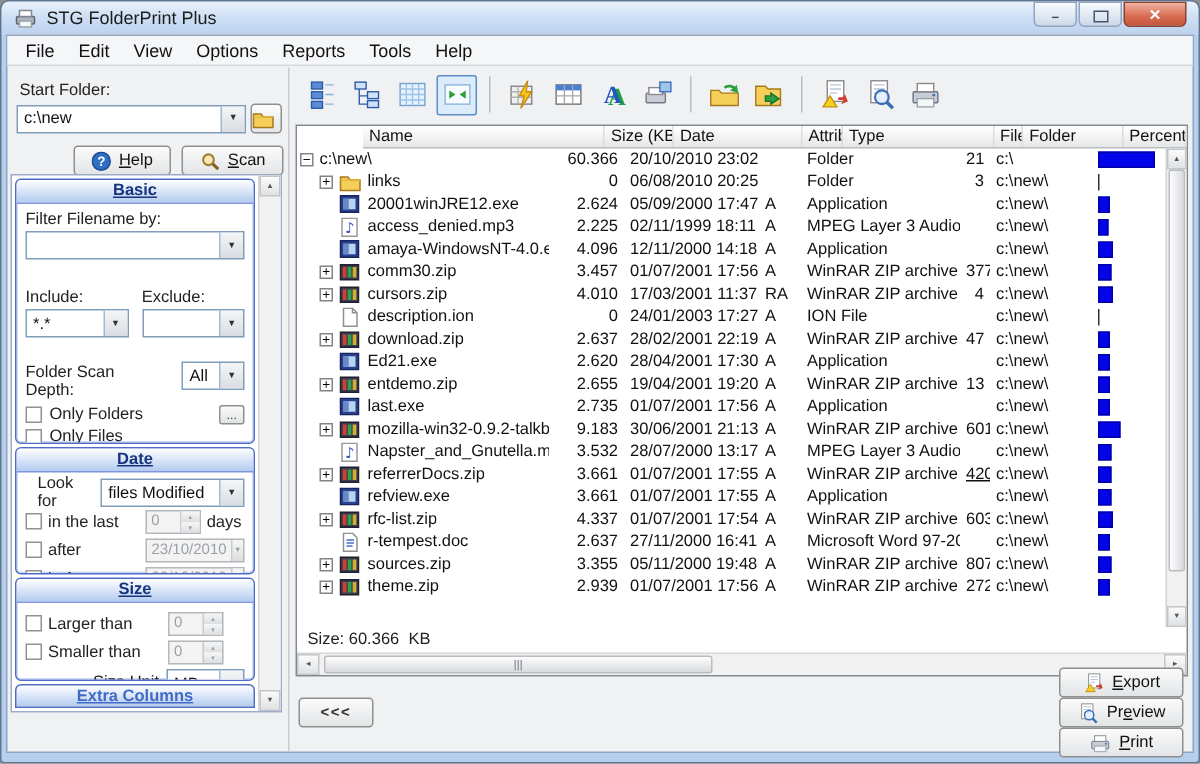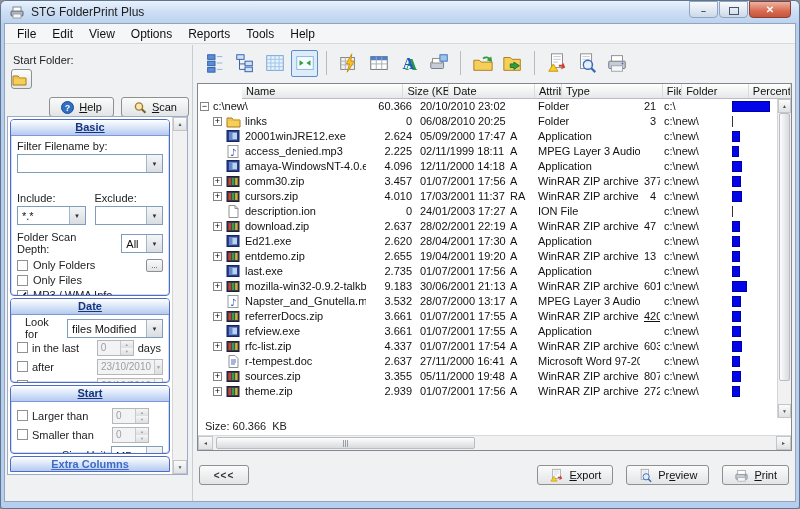--- a/index.html
+++ b/index.html
@@ -46,21 +46,21 @@
   .panel{border:1px solid #4f6bc8;border-radius:4px;background:#fff;box-shadow:inset 0 0 0 1px #cddcf4;overflow:hidden;flex:none;}
   .panel-h{height:16px;background:linear-gradient(#feffff,#b4cbf0);border-bottom:1px solid #7f95dc;
            text-align:center;font-size:11px;font-weight:bold;color:#16337e;text-decoration:underline;line-height:15px;}
   .panel-h.extra{border:1px solid #4f6bc8;border-radius:4px 4px 0 0;color:#3f6ac8;flex:none;}
   .panel-b{padding:3px 6px 2px 6px;font-size:11px;color:#222;}
   .p-basic{height:177px;}.p-date{height:85px;}.p-size{height:69px;}
   .lab{font-size:11px;color:#222;margin:1px 0 2px 0;}
   .w-full{width:100%;}
   .dualrow{display:flex;gap:9px;margin-top:18px;}
   .dualrow .col{width:70px;}
-  .depthrow{display:flex;align-items:center;margin-top:5px;gap:32px;}
+  .depthrow{display:flex;margin-top:16px;gap:32px;}
   .depthrow .combo{width:54px;margin-left:auto;}
   .cbrow{display:flex;align-items:center;gap:5px;height:14px;margin-top:1px;}
   .cbx{width:11px;height:11px;border:1px solid #919191;background:#fff;flex:none;display:flex;align-items:center;justify-content:center;padding:0;}
   .cblab{white-space:nowrap;}
   .cblab.focus{outline:1px dotted #555;}
   .dots{width:17px;height:13px;margin-left:auto;border:1px solid #8e8f8f;border-radius:2px;
         background:linear-gradient(#fafafa,#e0e2e4);font-size:8px;line-height:9px;text-align:center;color:#333;padding:0;}
   .drow{display:flex;align-items:center;gap:4px;height:17px;margin-top:2px;}
   .drow .ctl{margin-left:auto;}
   .spin{display:flex;height:16px;border:1px solid #b4b8bc;background:#f3f3f3;}
@@ -116,21 +116,21 @@
   .harr{width:15px;height:100%;background:linear-gradient(#fbfbfb,#dfe1e3);border:1px solid #c2c6ca;
         display:flex;align-items:center;justify-content:center;}
   .harr.left::after{content:"\25C4";font-size:5px;color:#555;}
   .harr.right::after{content:"\25BA";font-size:5px;color:#555;}
   .htrack{flex:1;position:relative;}
   .hthumb{position:absolute;left:3px;top:1px;bottom:1px;width:46%;border:1px solid #b9bcc0;border-radius:2px;
           background:linear-gradient(#fdfdfd,#d8dadd);display:flex;align-items:center;justify-content:center;gap:1px;}
   .grip{width:1px;height:7px;background:#9aa0a6;}
   .bottombar{position:absolute;left:6px;right:6px;bottom:15px;height:22px;display:flex;align-items:center;}
   .btn.collapse{width:50px;justify-content:center;letter-spacing:1px;font-size:10px;font-weight:bold;color:#333;}
-  .bgroup{margin-left:auto;display:flex;gap:13px;}
+  .bgroup{margin-left:auto;display:flex;flex-direction:column;}
   .bgroup .btn{min-width:62px;justify-content:center;}
   u{text-decoration:underline;}
 </style>
 </head>
 <body>
 
 <div class="window">
   <div class="titlebar">
     <span class="appicon">
         <svg width="16" height="14" viewBox="0 0 16 14">
@@ -154,20 +154,24 @@
         <span class="menu-item">Options</span>
         <span class="menu-item">Reports</span>
         <span class="menu-item">Tools</span>
         <span class="menu-item">Help</span>
       </div>
     <div class="content">
 
       <div class="left-pane">
         <div class="sf-label">Start Folder:</div>
         <div class="sf-row">
+          <div class="combo sf-combo">
+            <span class="val">c:\new</span>
+            <span class="dd"></span>
+          </div>
           <button class="folder-btn">
               <span class="ficon" id="browseFolderIcon">
                 <svg width="15" height="13" viewBox="0 0 15 13">
                   <path d="M1 3h5l1.5 2H14v7H1z" fill="#f6cf5a" stroke="#a8791c"></path>
                   <path d="M1 5h13" stroke="#e8b93a"></path>
                 </svg>
               </span>
             </button>
         </div>
         <div class="topbtns" id="topBtns">
@@ -291,21 +295,21 @@
                       <span class="dpick ctl">
                         <span class="val">23/10/2010</span>
                         <span class="dd"></span>
                       </span>
                     </div>
                   </div>
               </div>
             </div>
 
             <div class="panel p-size">
-              <div class="panel-h">Start</div>
+              <div class="panel-h">Size</div>
               <div class="panel-b">
                 <div id="sizeRows">
                     <div class="drow">
                       <button class="cbx"></button>
                       <span class="cblab">Larger than</span>
                       <span class="spin ctl" style="margin-right: 14px;">
                         <span class="num">0</span>
                         <span class="btns">
                           <button class="sbt up"></button>
                           <button class="sbt dn"></button>

